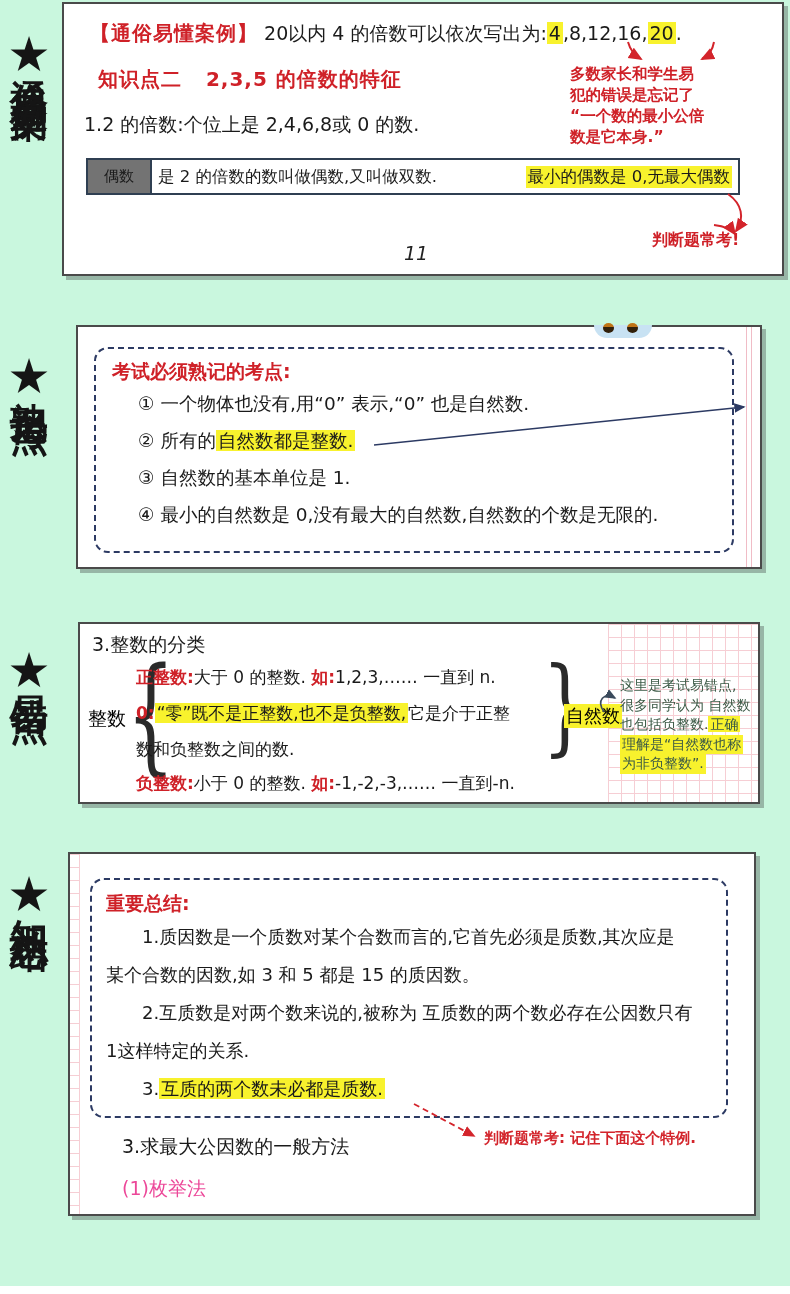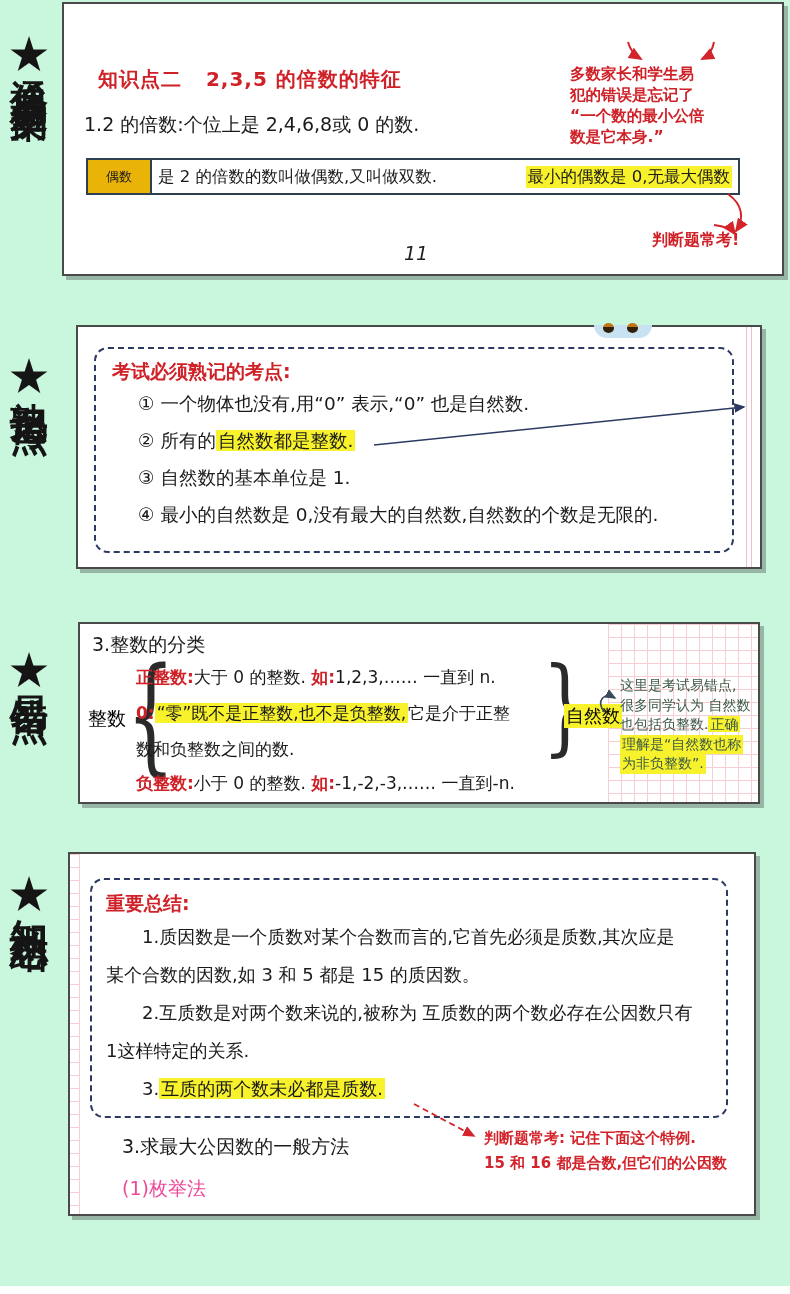--- a/index.html
+++ b/index.html
@@ -25,22 +25,22 @@
   
   #card1{left:62px;top:2px;width:722px;height:274px;}
   .s1-title{top:16px;left:26px;font-size:19px;color:#1a1a1a;}
   .s1-title .head{font-size:20px;letter-spacing:1px;}
   .s1-kp{top:62px;left:34px;font-size:20px;letter-spacing:1px;}
   .s1-line{top:108px;left:20px;font-size:19px;color:#1a1a1a;}
   .s1-note{top:60px;left:506px;width:180px;font-size:15.5px;line-height:21px;color:#cf2128;font-weight:bold;}
   .s1-table{top:154px;left:22px;width:650px;border:2px solid #2f3f52;}
   .s1-row{display:flex;height:33px;align-items:stretch;}
   .s1-row + .s1-row{border-top:2px solid #2f3f52;}
-  .s1-th{width:62px;background:#eab308;border-right:2px solid #2f3f52;display:flex;
-    align-items:center;justify-content:center;font-size:13px;color:#1a1a1a;}
+  .s1-th{width:62px;background:#737373;border-right:2px solid #2f3f52;display:flex;
+    align-items:center;justify-content:center;font-size:15px;color:#1a1a1a;}
   .s1-td{flex:1;display:flex;align-items:center;padding:0 6px;font-size:16.5px;color:#1a1a1a;}
   .s1-td .hl{margin-left:auto;}
   .s1-annot{top:226px;left:588px;font-size:16px;font-weight:bold;color:#cf2128;}
   .s1-page{top:238px;left:340px;font-size:19px;font-style:italic;color:#222;}
 
   
   #card2{left:76px;top:325px;width:686px;height:244px;}
   .margin2{position:absolute;top:0;bottom:0;right:8px;width:4px;
     border-left:1px solid #f0bcc6;border-right:1px solid #f0bcc6;}
   .peek{position:absolute;top:-2px;left:516px;width:58px;height:13px;background:#c8e2f3;
@@ -88,20 +88,24 @@
 <body>
 
 <div id="page">
 
   <div class="vlabel" style="top:6px">★通俗易通案例</div>
   <div class="vlabel" style="top:328px">★熟记考点</div>
   <div class="vlabel" style="top:622px">★易错点</div>
   <div class="vlabel" style="top:846px">★知识总结</div>
 
   <div class="card" id="card1">
+    <div class="abs s1-title">
+      <span class="redb head">【通俗易懂案例】</span>
+      <span>20以内 4 的倍数可以依次写出为:</span><span class="hl">4</span><span>,8,12,16,</span><span class="hl">20</span><span>.</span>
+    </div>
     <div class="abs s1-kp redb pre-space">知识点二   2,3,5 的倍数的特征</div>
     <div class="abs s1-line">1.2 的倍数:个位上是 2,4,6,8或 0 的数.</div>
     <div class="abs s1-note">
       <div>多数家长和学生易</div>
       <div>犯的错误是忘记了</div>
       <div>“一个数的最小公倍</div>
       <div>数是它本身.”</div>
     </div>
     <div class="abs s1-table">
       <div class="s1-row">
@@ -191,21 +195,20 @@
       <div class="line indent">1.质因数是一个质数对某个合数而言的,它首先必须是质数,其次应是</div>
       <div class="line">某个合数的因数,如 3 和 5 都是 15 的质因数。</div>
       <div class="line indent">2.互质数是对两个数来说的,被称为 互质数的两个数必存在公因数只有</div>
       <div class="line">1这样特定的关系.</div>
       <div class="line indent"><span>3.</span><span class="hl">互质的两个数未必都是质数.</span></div>
     </div>
     <div class="abs s4-below1">3.求最大公因数的一般方法</div>
     <div class="abs s4-below2">(1)枚举法</div>
     <div class="abs s4-note">
       <div>判断题常考: 记住下面这个特例.</div>
-      <div>15 和 16 都是合数,但它们的公因数</div>
     </div>
     <svg class="overlay" width="684" height="360" viewBox="0 0 684 360">
       <defs>
         <marker id="mr2" markerWidth="8" markerHeight="8" refX="6" refY="3" orient="auto">
           <path d="M0,0 L7,3 L0,6 z" fill="#d3242b"></path>
         </marker>
       </defs>
       <path d="M344,250 L404,282" fill="none" stroke="#d3242b" stroke-width="1.8" stroke-dasharray="6 4" marker-end="url(#mr2)"></path>
     </svg>
   </div>

